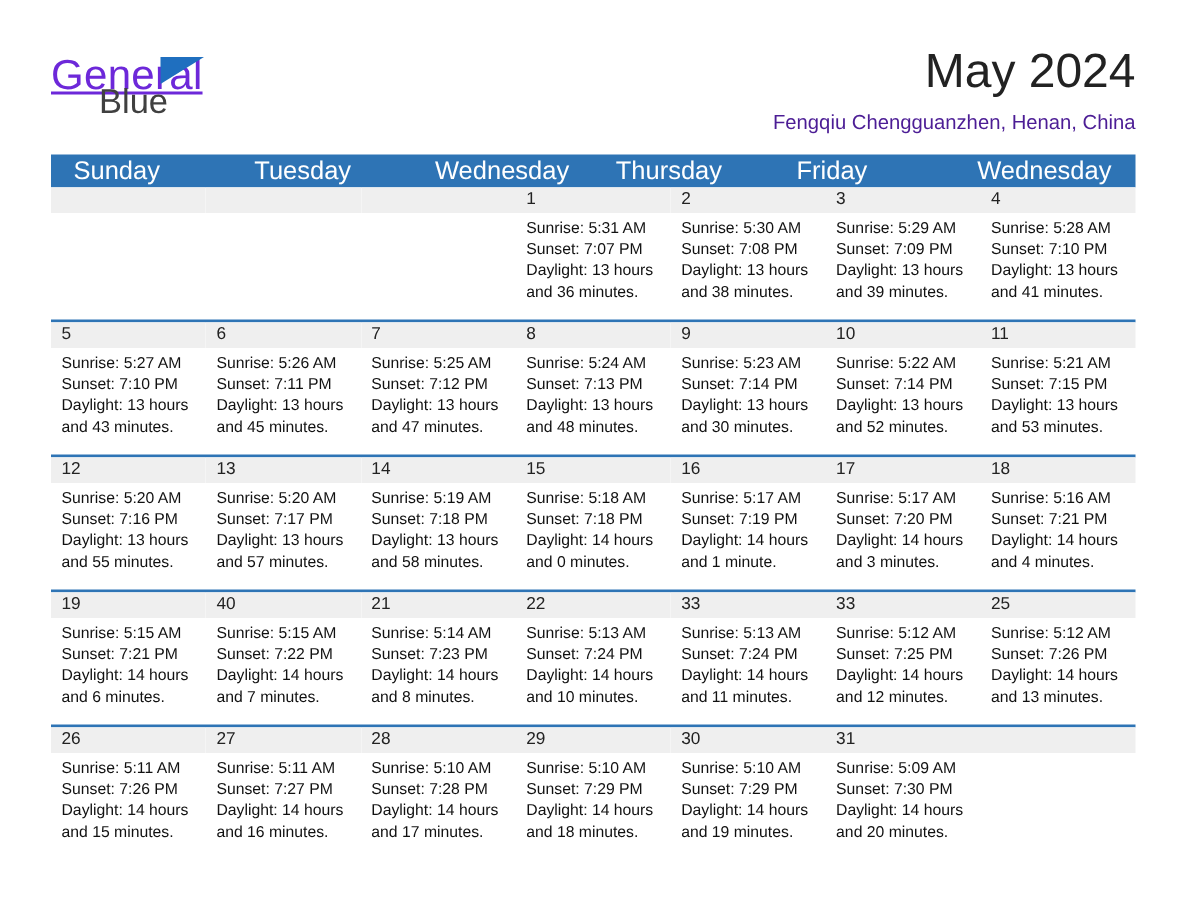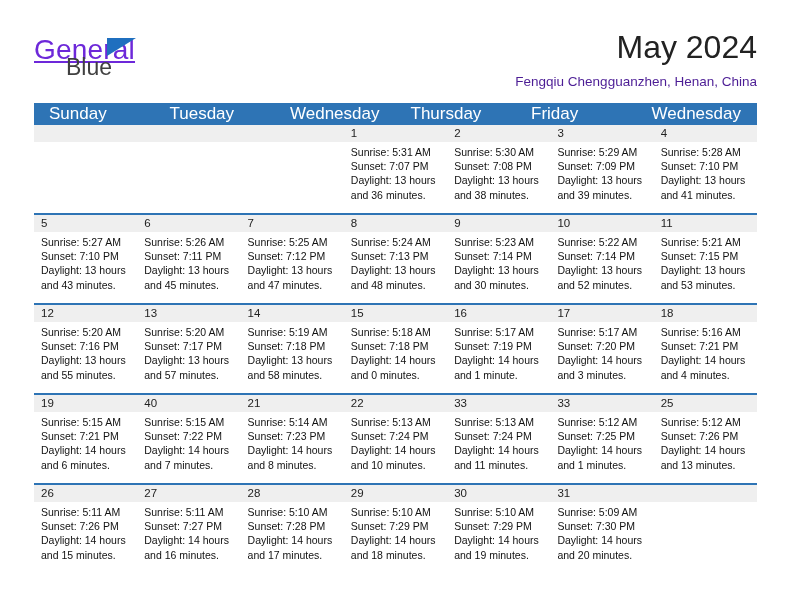--- a/index.html
+++ b/index.html
@@ -409,21 +409,21 @@
                 <div class="detail-line">Daylight: 14 hours</div>
                 <div class="detail-line">and 11 minutes.</div>
               </div>
             </div>
             <div class="day">
               <div class="day-number-band">33</div>
               <div class="day-details">
                 <div class="detail-line">Sunrise: 5:12 AM</div>
                 <div class="detail-line">Sunset: 7:25 PM</div>
                 <div class="detail-line">Daylight: 14 hours</div>
-                <div class="detail-line">and 1 minutes.</div>
+                <div class="detail-line">and 12 minutes.</div>
               </div>
             </div>
             <div class="day">
               <div class="day-number-band">25</div>
               <div class="day-details">
                 <div class="detail-line">Sunrise: 5:12 AM</div>
                 <div class="detail-line">Sunset: 7:26 PM</div>
                 <div class="detail-line">Daylight: 14 hours</div>
                 <div class="detail-line">and 13 minutes.</div>
               </div>

